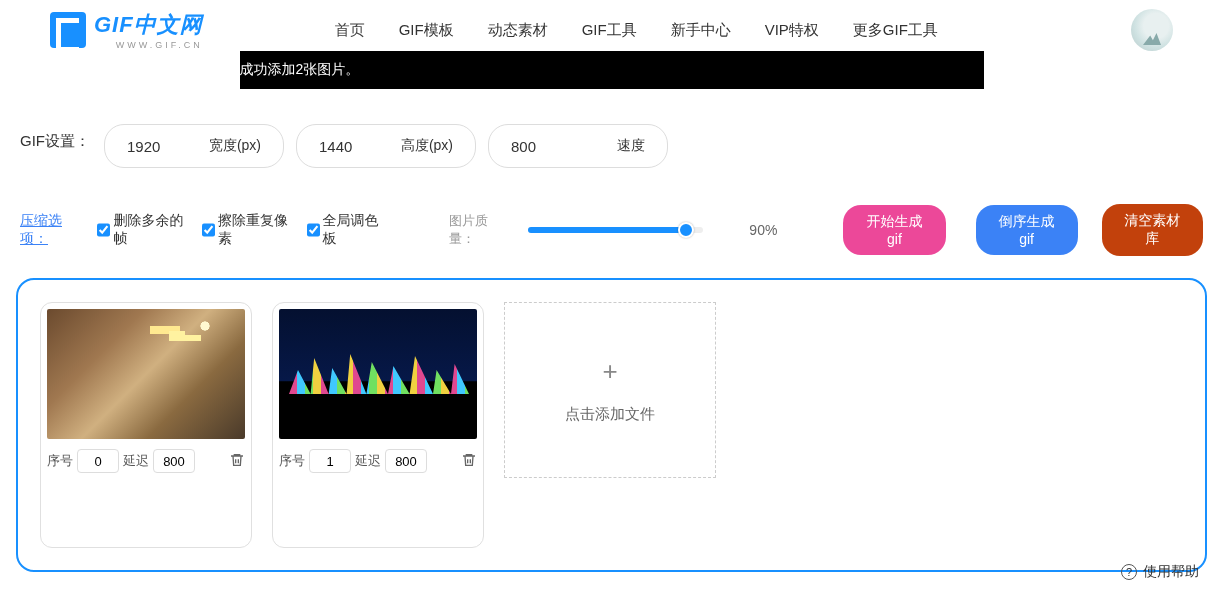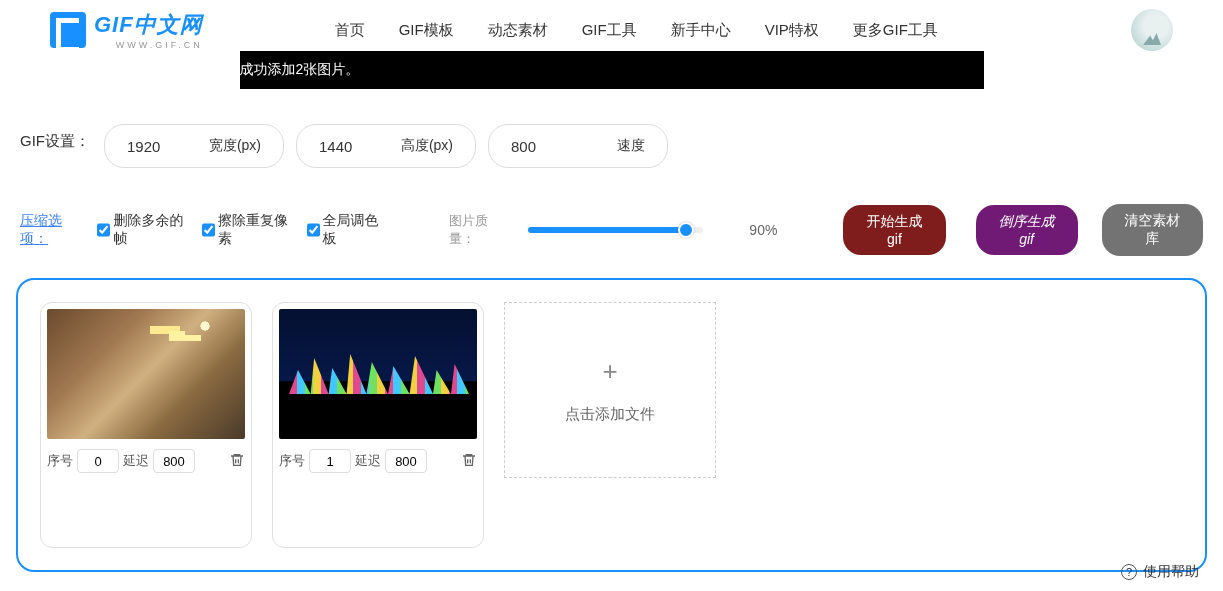--- a/index.html
+++ b/index.html
@@ -33,23 +33,23 @@
 .options-row { display:flex; align-items:center; gap:16px; padding: 36px 20px 0 20px; }
 .opt-label { font-size:14px; color:#3b82f6;text-decoration:underline; }
 .chk { display:flex; align-items:center; gap:3px; font-size:14px; color:#333; }
 .chk input { accent-color:#1890ff; width:14px; height:14px; }
 .quality-label { margin-left:50px; color:#999; font-size:13px; }
 .slider-wrap { width:200px; height:6px; background:#eee; border-radius:3px; position:relative; margin-left:6px; }
 .slider-fill { position:absolute; left:0; top:0; height:100%; width:90%; background:#1890ff; border-radius:3px; }
 .slider-thumb { position:absolute; top:50%; left:90%; transform:translate(-50%,-50%); width:16px; height:16px; border-radius:50%; background:#1890ff; border:2px solid #fff; box-shadow:0 0 2px rgba(0,0,0,0.3); }
 .quality-val { margin-left:30px; color:#666; font-size:14px; }
 .btn { margin-left:auto; border:none; border-radius:18px; padding:8px 20px; color:#fff; font-size:14px; cursor:pointer; }
-.btn.primary { background:#7f1d1d; margin-left:50px; }
-.btn.success { background:#701a75; margin-left:14px;font-style:italic; }
-.btn.danger { background:#737373; margin-left:8px; }
+.btn.primary { background:#ec4899; margin-left:50px; }
+.btn.success { background:#3b82f6; margin-left:14px; }
+.btn.danger { background:#c2410c; margin-left:8px; }
 
 
 .canvas { margin:22px 16px 0 16px; border:2px solid #1890ff; border-radius:18px; height:294px; padding:22px; display:flex; gap:20px; }
 .card { width:212px; border:1px solid #e0e0e0; border-radius:12px; padding:6px; background:#fff; display:flex; flex-direction:column; }
 .thumb { width:100%; height:130px; border-radius:2px; }
 .thumb.t1 { background: linear-gradient(135deg,#6b4a2e 0%, #a07850 30%, #d0b080 50%, #8a6a40 70%, #4a3a2a 100%); position:relative; }
 .thumb.t1::after { content:''; position:absolute; top:8px; right:20px; width:40px; height:18px; background: radial-gradient(circle,#fff9d0 20%,transparent 22%); box-shadow: -20px 10px 0 -4px #fff2a0, -40px 4px 0 -5px #ffe990; }
 .thumb.t2 { background: linear-gradient(to bottom,#041030 0%, #061848 55%, #000 56%, #000 100%); position:relative; }
 .thumb.t2::after { content:''; position:absolute; left:10px; bottom:45px; width:180px; height:40px; background: repeating-linear-gradient(90deg,#e04890 0 8px,#40c8ff 8px 16px,#70e060 16px 24px,#f0d040 24px 32px); clip-path: polygon(0 100%,5% 40%,12% 100%,14% 10%,22% 100%,24% 35%,32% 100%,34% 0,43% 100%,46% 20%,55% 100%,58% 30%,67% 100%,70% 5%,80% 100%,82% 40%,90% 100%,92% 25%,100% 100%); }
 .card-controls { display:flex; align-items:center; gap:4px; margin-top:10px; font-size:13px; color:#555; }

